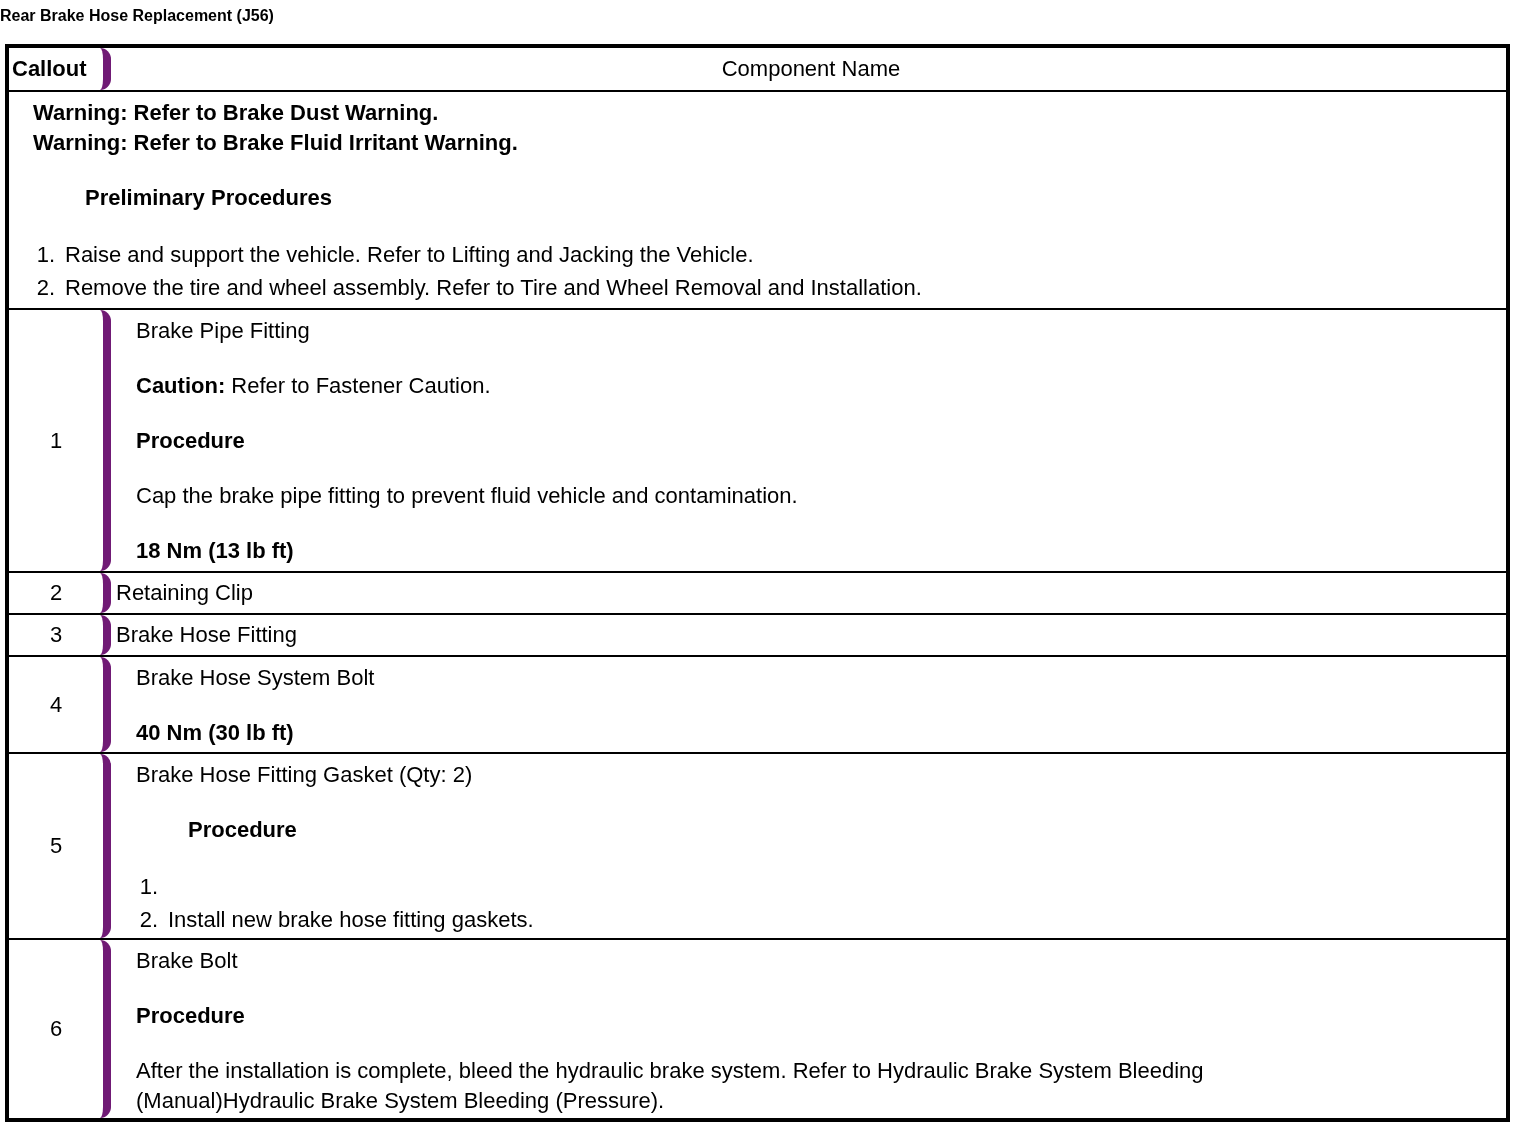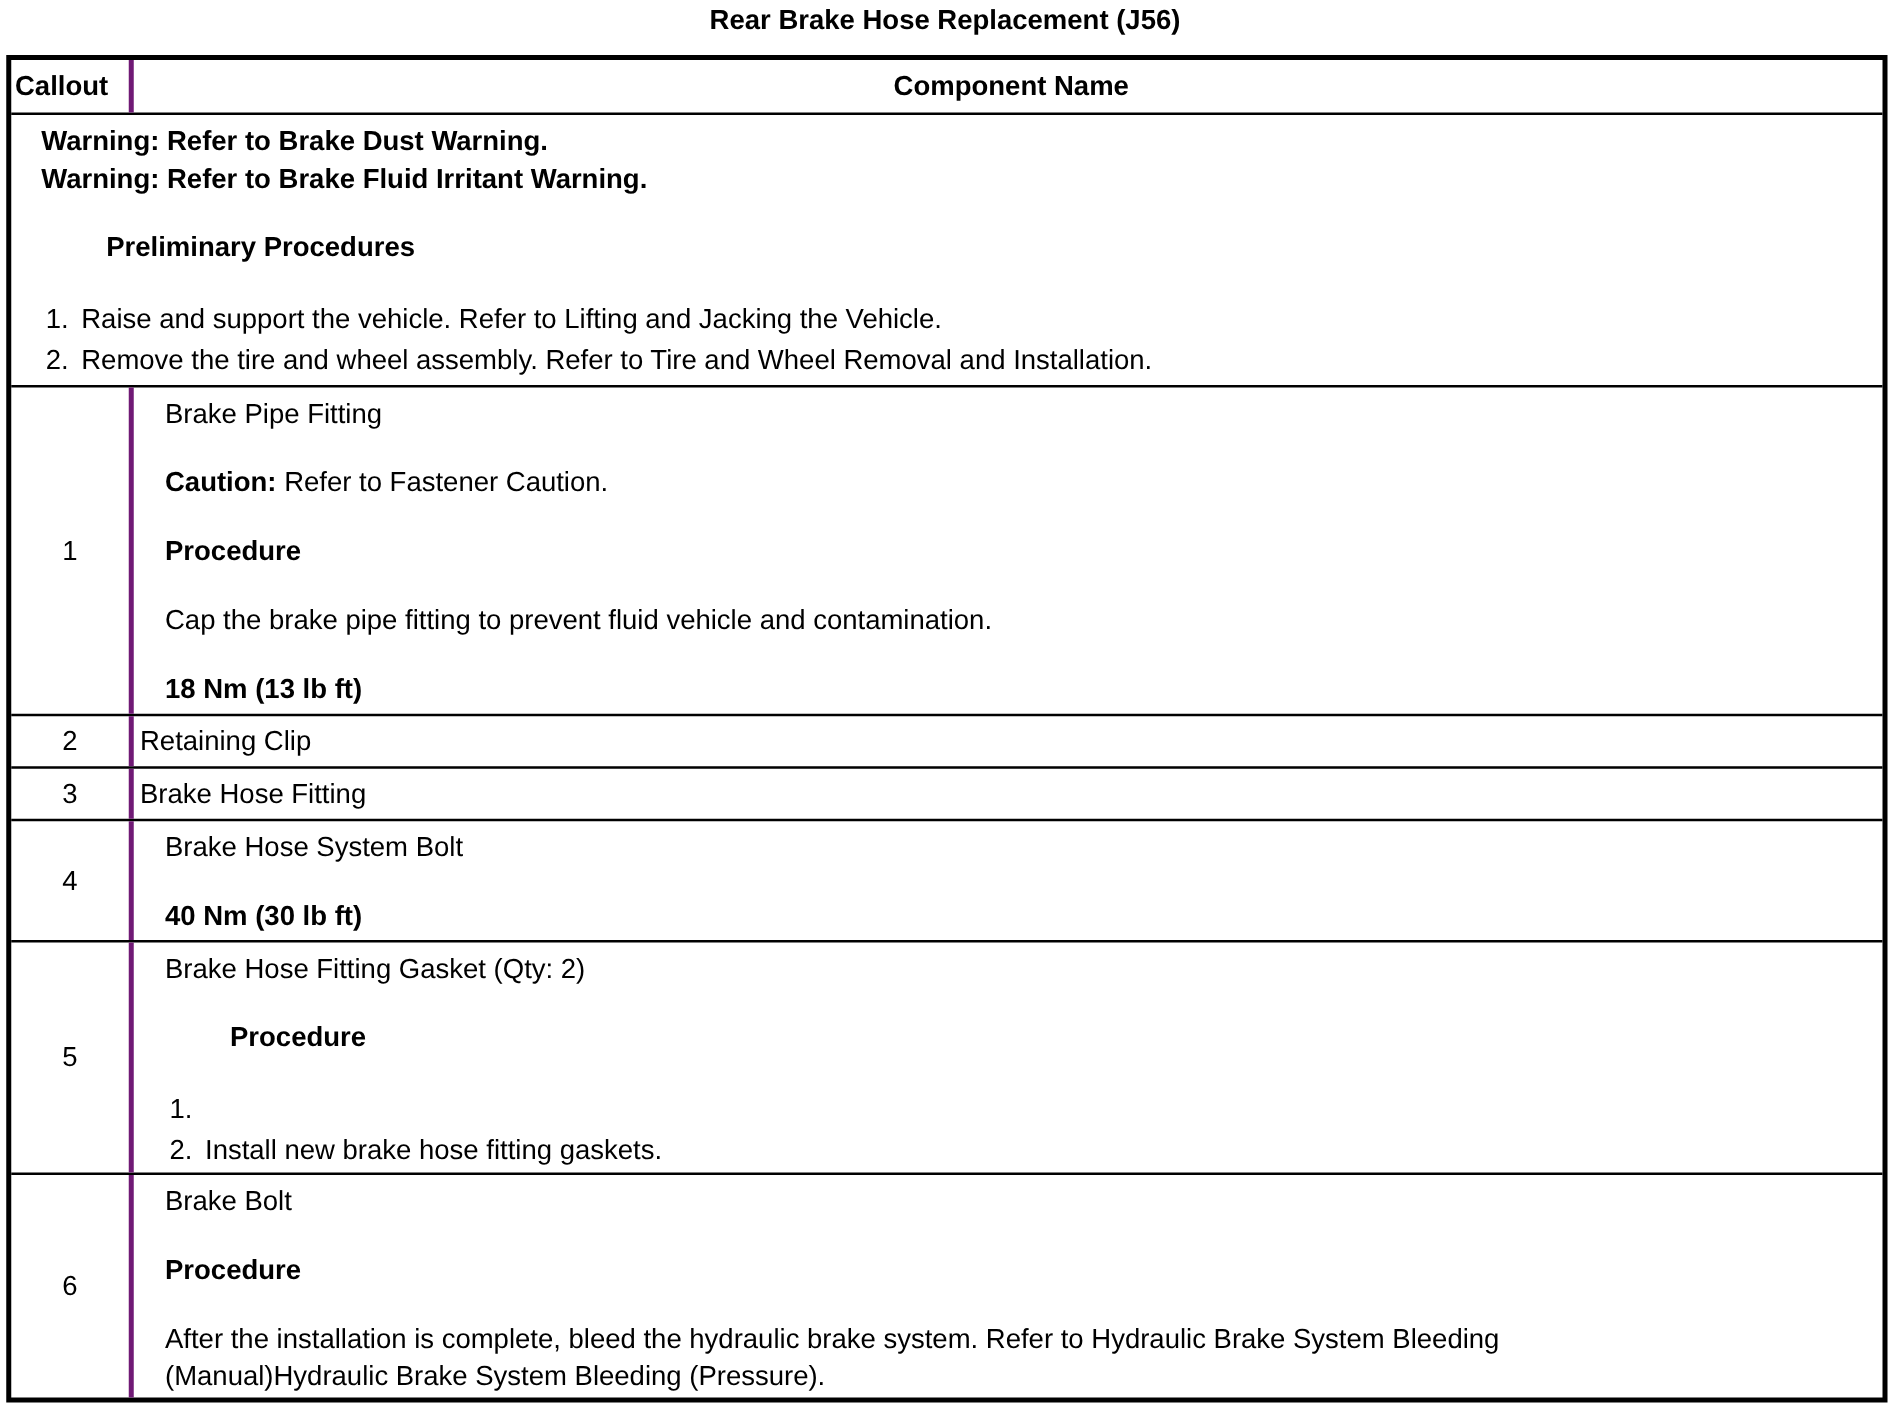--- a/index.html
+++ b/index.html
@@ -1,37 +1,37 @@
 <!DOCTYPE html>
 <html><head>
 <meta charset="utf-8">
 <style>
   html, body { margin: 0; padding: 0; background: #ffffff; }
   body {
     width: 1520px; height: 1122px; position: relative; overflow: hidden;
     font-family: "Liberation Sans", sans-serif; color: #000; font-size: 22px;
   }
   .title {
-    position: absolute; top: 2px; left: 0; width: 1512px; text-align: center;
-    font-weight: bold; font-size: 22px; line-height: 28px;
+    position: absolute; top: 2px; left: 0; width: 1512px; 
+    font-weight: bold; font-size: 16px; line-height: 28px;
   }
   .table {
     position: absolute; left: 5px; top: 44px; width: 1497px;
     border: 4px solid #000; box-sizing: content-box;
   }
   .row { display: flex; border-top: 2px solid #000; }
   .row:first-child { border-top: none; }
   .header-row { height: 42px; }
   .cell-callout {
-    width: 94px; flex: 0 0 94px; border-right: 4px solid #701a75;
-    display: flex; align-items: center; justify-content: center;
+    width: 94px; flex: 0 0 94px; border-right: 8px solid #701a75;
+    display: flex; align-items: center; justify-content: center; border-radius: 11px;
   }
   .cell-comp { flex: 1; padding-left: 5px; }
   .header-row .cell-callout { justify-content: flex-start; padding-left: 3px; font-weight: bold; width: 91px; flex-basis: 91px; }
-  .header-row .cell-comp { display: flex; align-items: center; justify-content: center; font-weight: bold; }
+  .header-row .cell-comp { display: flex; align-items: center; justify-content: center; font-weight: normal; }
   .full { flex: 1; padding: 6px 4px 4px 4px; }
   .bold { font-weight: bold; }
   .line { line-height: 30px; margin-left: 20px; }
   .gap { height: 25px; }
   .indent { padding-left: 52px; }
   ol { margin: 0; padding: 0; list-style: none; }
   ol li { line-height: 33px; display: flex; }
   ol li .num { width: 52px; text-align: right; padding-right: 10px; box-sizing: border-box; flex: 0 0 52px; }
   .comp-block { padding-top: 6px; padding-bottom: 12px; }
   .r1 { height: 261px; }

